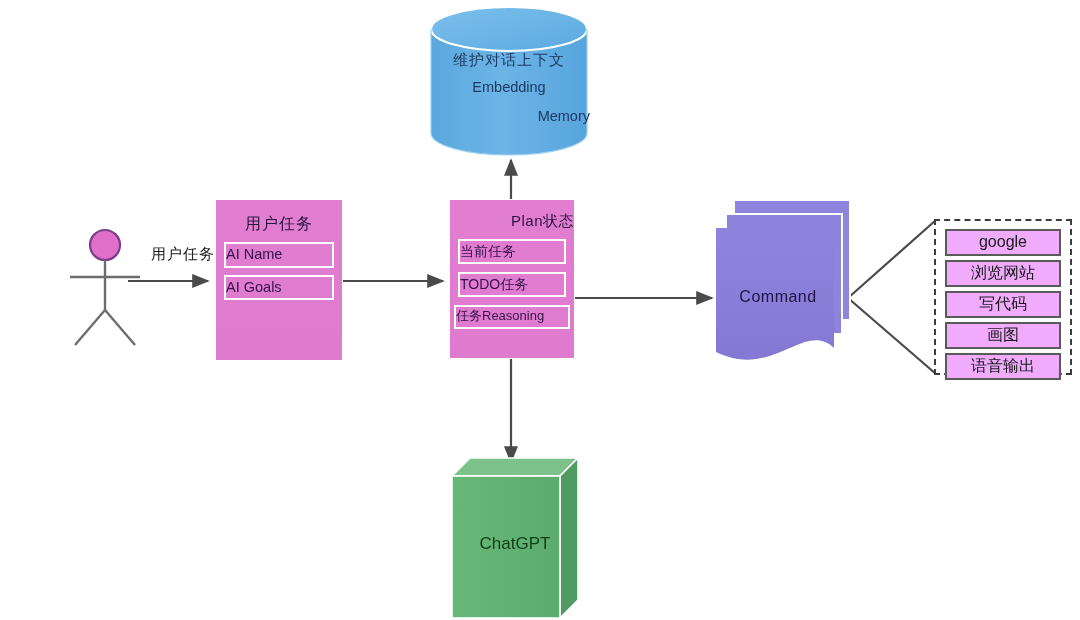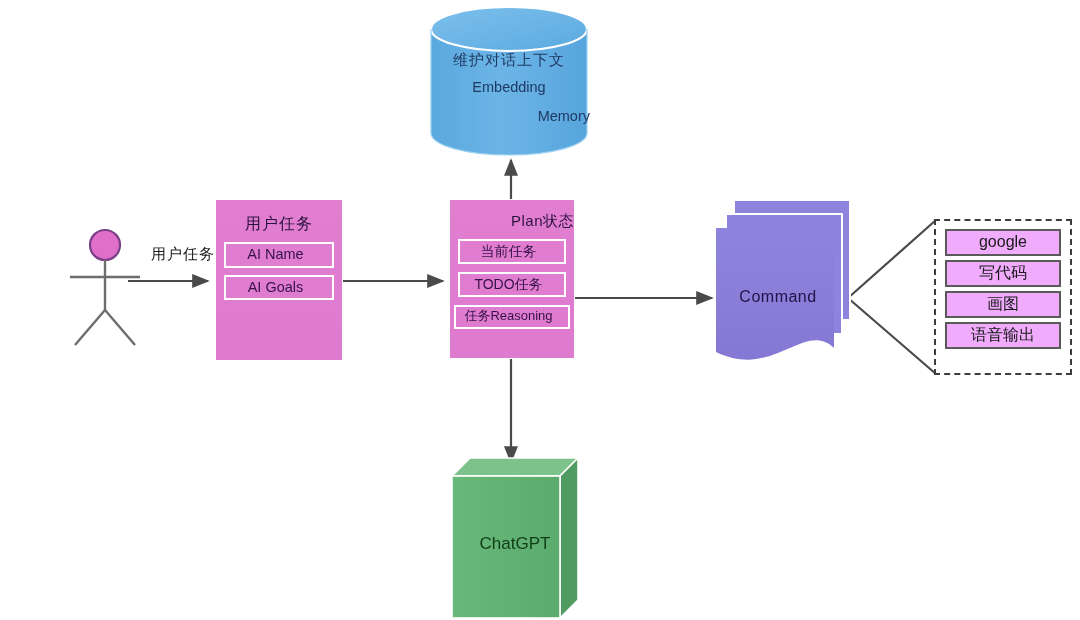--- a/index.html
+++ b/index.html
@@ -48,21 +48,20 @@
   #user-task-box .box-title {
     text-align: center;
     font-size: 16px;
     color: #2b1340;
     margin-top: 14px;
     letter-spacing: 1px;
   }
   .subitem {
     margin: 7px 8px 0 8px;
     border: 2px solid #ffffff;
-    text-align: center;
     font-size: 14.5px;
     color: #351247;
     padding: 2px 7px 3px 0;
     line-height: 1.15;
     white-space: nowrap;
   }
 
   
   #plan-box {
     left: 450px; top: 200px; width: 124px; height: 158px;
@@ -249,18 +248,19 @@
 
       <path d="M110,20 L128,2 L128,144 L110,162 Z" fill="#4f9b61" stroke="#ffffff" stroke-width="1.6"></path>
 
       <rect x="2" y="20" width="108" height="142" fill="url(#boxFront)" stroke="#ffffff" stroke-width="1.6"></rect>
     </svg>
   </div>
   <div id="chatgpt-label">ChatGPT</div>
 
   <div class="node" id="capabilities">
     <div class="cap-item">google</div>
+    <div class="cap-item">浏览网站</div>
     <div class="cap-item">写代码</div>
     <div class="cap-item">画图</div>
     <div class="cap-item">语音输出</div>
   </div>
 
 </div>
 
 </body></html>

